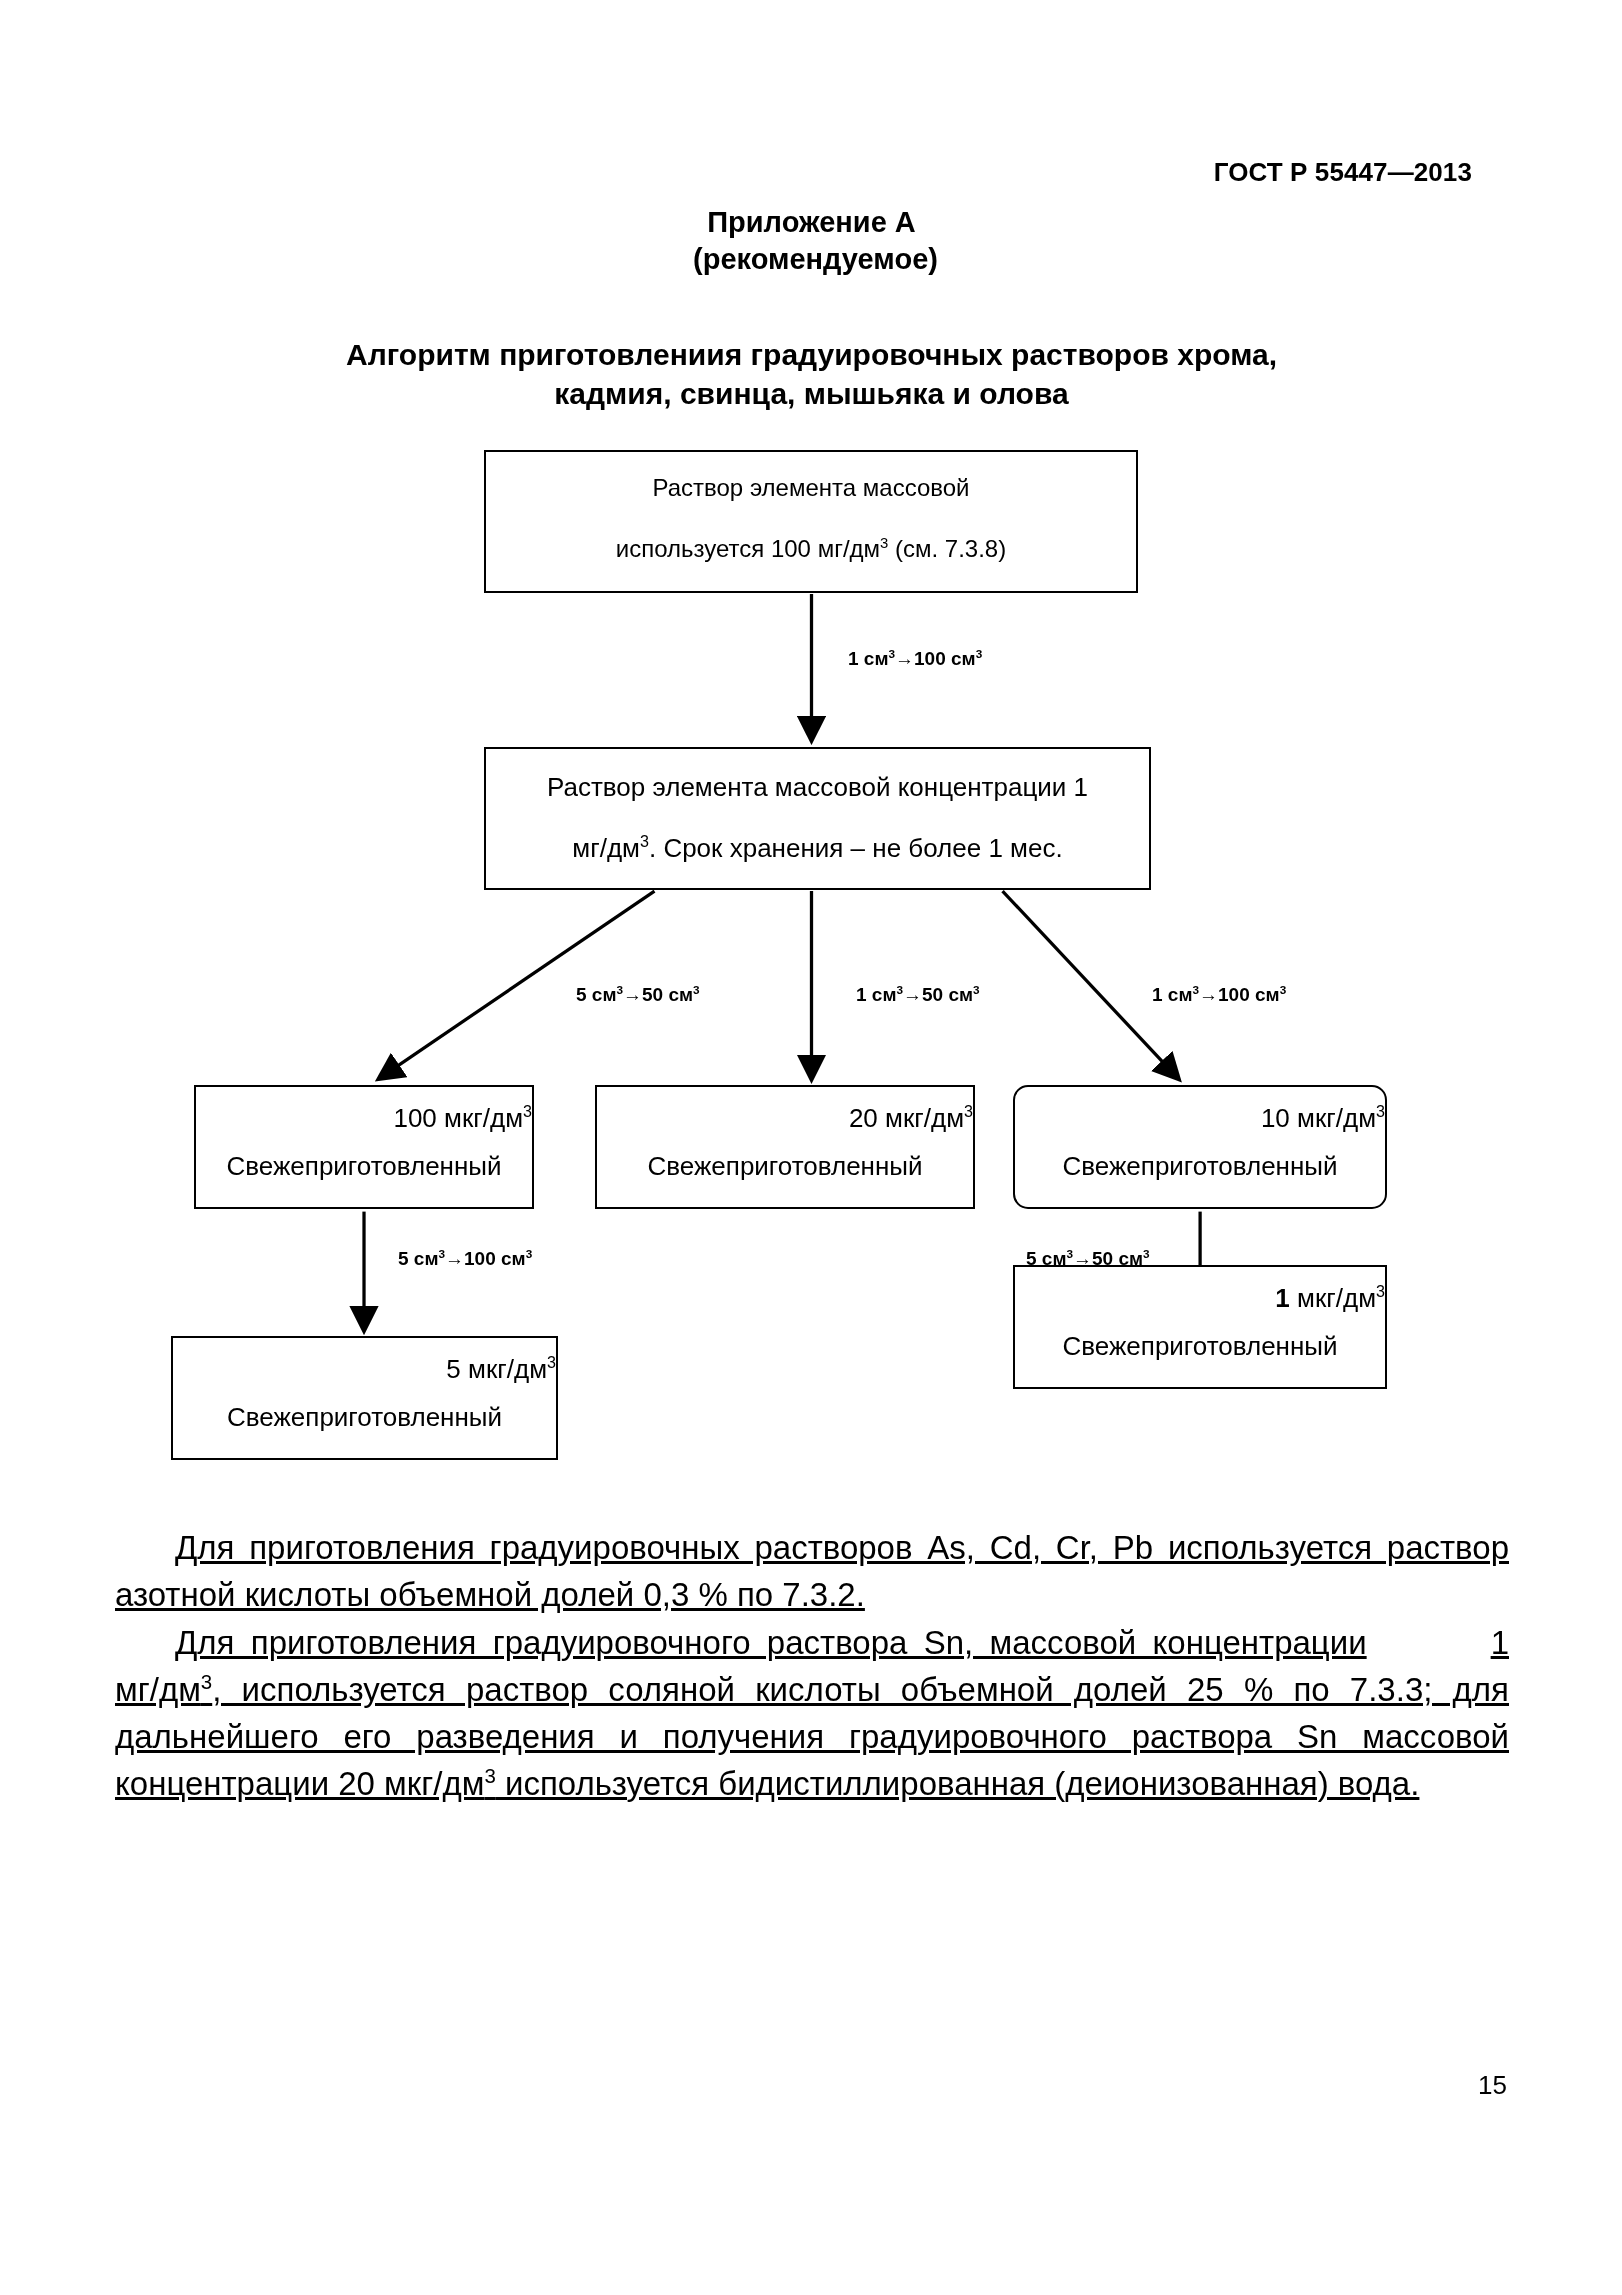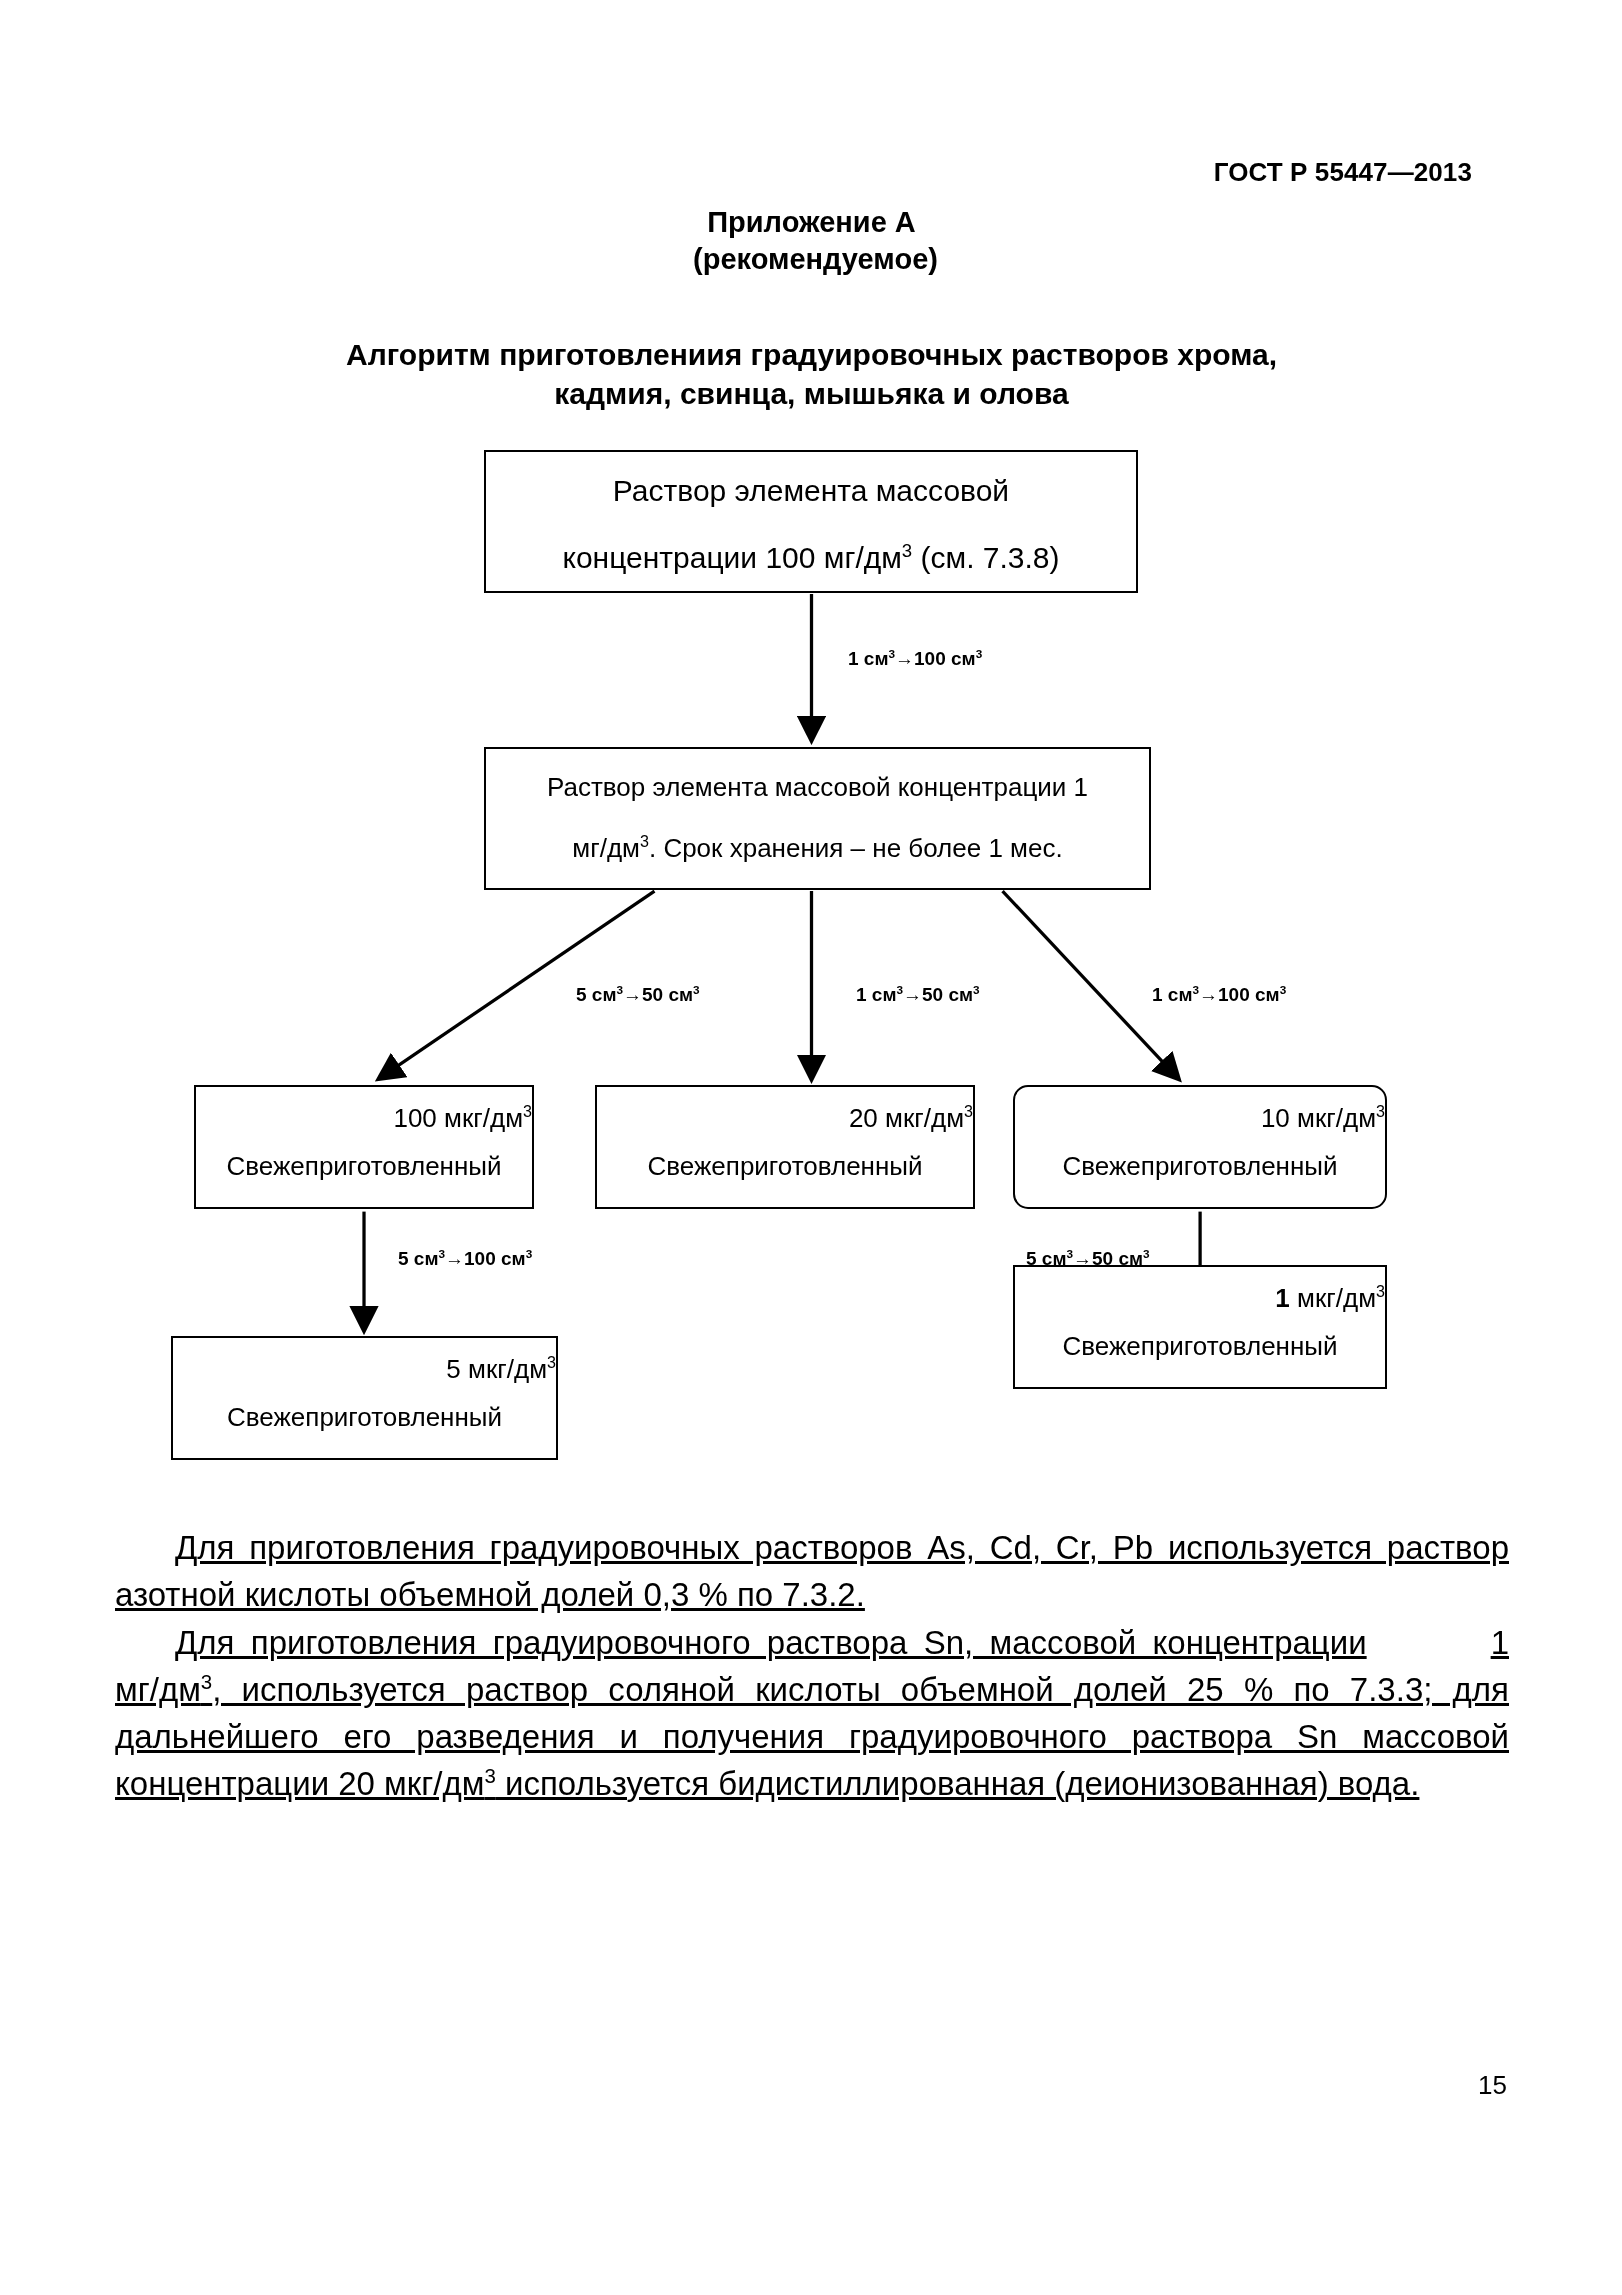--- a/index.html
+++ b/index.html
@@ -81,21 +81,21 @@
     justify-content: flex-start;
     text-align: center;
     font-size: 26px;
     line-height: 1.0;
     overflow: hidden;
   }
   .node .nl {
     display: block;
     width: 100%;
   }
-  .node-big { font-size: 30px; }
+  .node-big { font-size: 24px; }
 
   
   #node-stock   { left: 484px;  top: 450px;  width: 654px; height: 143px; }
   #node-stock .nl1 { margin-top: 23.6px; }
   #node-stock .nl2 { margin-top: 37px; }
 
   #node-1mg     { left: 484px;  top: 747px; width: 667px; height: 143px; }
   #node-1mg .nl1 { margin-top: 25px; }
   #node-1mg .nl2 { margin-top: 35px; }
 
@@ -191,21 +191,21 @@
 
       <line x1="1532" y1="1362" x2="1800" y2="1648" stroke="#000000" stroke-width="5" marker-end="url(#arrowhead)"></line>
 
       <line x1="556" y1="1852" x2="556" y2="2032" stroke="#000000" stroke-width="5" marker-end="url(#arrowhead)"></line>
 
       <line x1="1834" y1="1852" x2="1834" y2="2032" stroke="#000000" stroke-width="5" marker-end="url(#arrowhead)"></line>
     </svg>
 
     <div class="node node-big" id="node-stock">
       <span class="nl nl1">Раствор элемента массовой</span>
-      <span class="nl nl2"><span>концентрации 100 мг/дм</span><sup>3</sup><span> (см. 7.3.8)</span></span>
+      <span class="nl nl2"><span>используется 100 мг/дм</span><sup>3</sup><span> (см. 7.3.8)</span></span>
     </div>
 
     <div class="node" id="node-1mg">
       <span class="nl nl1">Раствор элемента массовой концентрации 1</span>
       <span class="nl nl2"><span>мг/дм</span><sup>3</sup><span>. Срок хранения – не более 1 мес.</span></span>
     </div>
 
     <div class="node leaf" id="node-100mkg">
       <span class="nl nl1"><span>100 мкг/дм</span><sup>3</sup></span>
       <span class="nl nl2">Свежеприготовленный</span>

